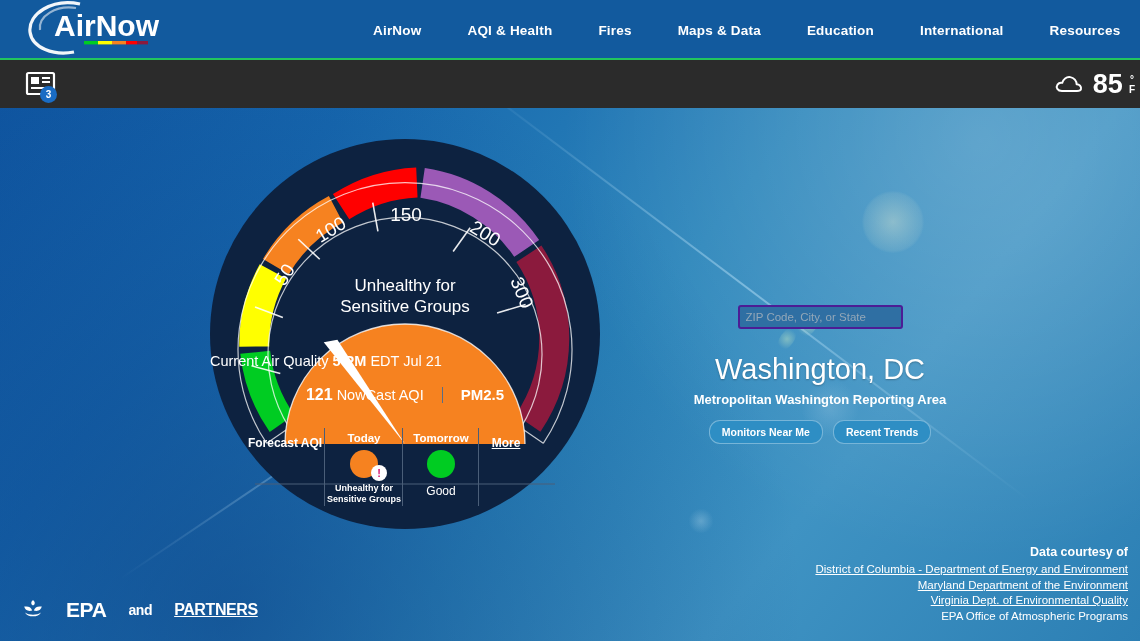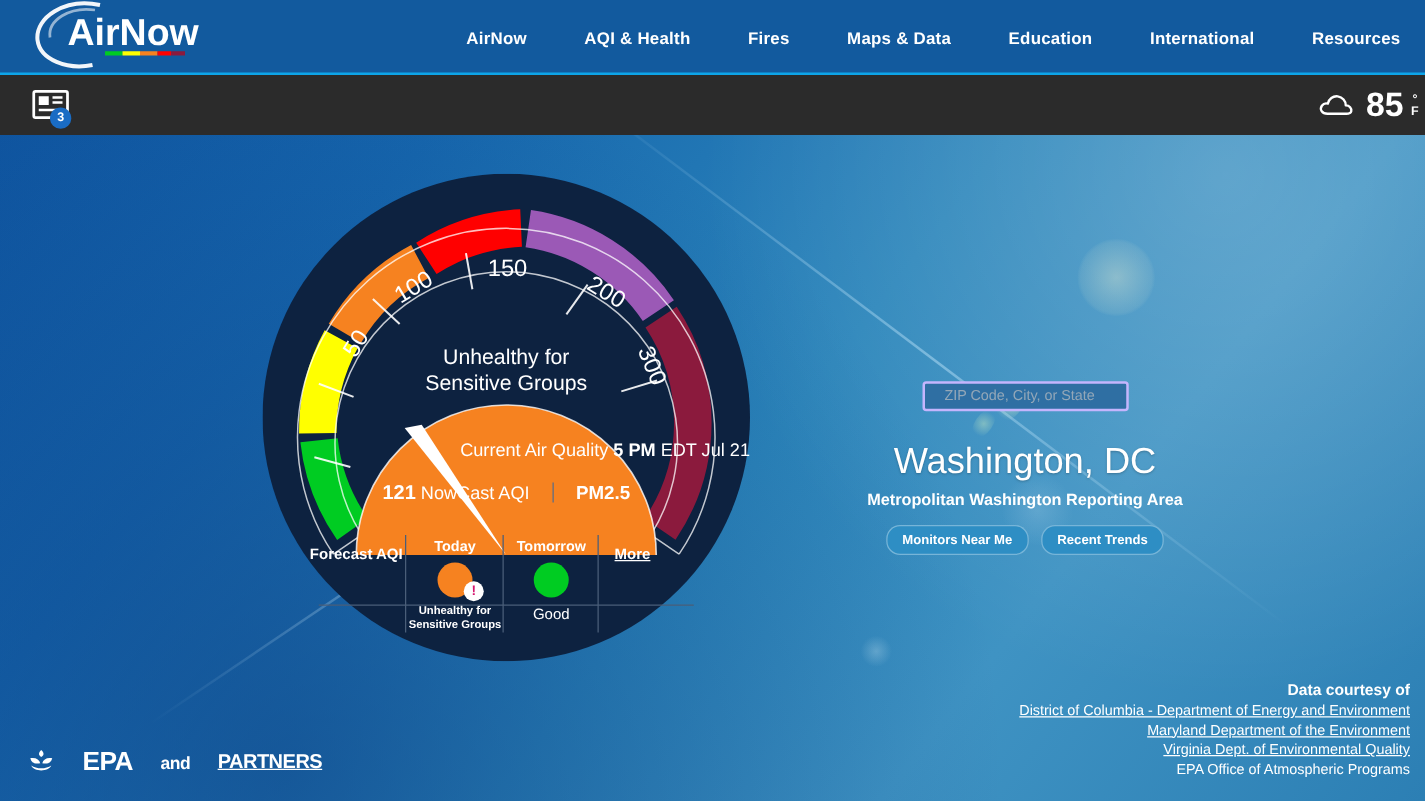--- a/index.html
+++ b/index.html
@@ -7,21 +7,21 @@
     width: 1140px; height: 641px;
     overflow: hidden;
     font-family: "Liberation Sans", sans-serif;
   }
   #app { position: relative; width: 1140px; height: 641px; }
 
   
   .topbar {
     position: absolute; left:0; top:0; width:1140px; height:60px;
     background:#125a9e;
-    border-bottom:2px solid #0ea5e9;
+    border-bottom:2px solid #22c55e;
     padding-left:48px;
   }
   .logo { position:absolute; left:18px; top:-4px; width:150px; height:64px; }
   .nav { position:absolute; left:350px; top:0; height:60px;
          display:flex; align-items:center; gap:0px; }
   .nav-item {
     color:#ffffff; font-size:13.5px; font-weight:bold;
     padding:0 23px; white-space:nowrap; letter-spacing:.2px;
     cursor:pointer; text-decoration:none;
   }
@@ -79,21 +79,21 @@
           background:radial-gradient(circle, rgba(210,235,245,.28) 0%, rgba(210,235,245,0) 68%); }
 
   
   .gauge-wrap { position:absolute; left:210px; top:139px; width:390px; height:390px; }
   .gauge-svg { position:absolute; left:0; top:0; }
   .gauge-center-text {
     position:absolute; left:0; top:136px; width:390px;
     text-align:center; color:#ffffff; font-size:17px; line-height:21px;
     pointer-events:none;
   }
-  .gauge-line1 { position:absolute; left:0; top:214px; width:390px; text-align:right;
+  .gauge-line1 { position:absolute; left:0; top:214px; width:390px; text-align:left;
                  color:#fff; font-size:14.5px; }
   .gauge-line1 b { font-weight:bold; }
   .gauge-line2 { position:absolute; left:0; top:247px; width:390px; text-align:center;
                  color:#fff; font-size:14.5px; }
   .gauge-line2 .aqi-num { font-weight:bold; font-size:16px; }
   .gauge-line2 .sep { display:inline-block; width:1px; height:16px; background:#5a6d86;
                       margin:0 14px -3px 14px; }
   .gauge-line2 .param { font-weight:bold; font-size:15px; }
 
   
@@ -117,23 +117,22 @@
     justify-content:center; color:#d6166e; font-size:11px; font-weight:bold;
     line-height:11px;
   }
   .fc-more { font-size:12px; font-weight:bold; text-decoration:underline;
              padding-top:4px; cursor:pointer; color:#fff; }
 
   
   .loc-panel { position:absolute; left:660px; top:305px; width:320px; text-align:center; }
   .search-box {
     display:inline-flex; align-items:center; width:165px; height:24px;
-    background:#2f6fa3; border:2px solid #c4b5fd; border-radius:3px;
+    background:#2f6fa3; border:2px solid #4c1d95; border-radius:3px;
     overflow:hidden;
-    padding-left:10px;
   }
   .search-input {
     flex:1; height:100%; border:none; outline:none; background:transparent;
     color:#b9c6d2; font-size:11.5px; font-family:"Liberation Sans", sans-serif;
     padding:0 4px 0 6px;
   }
   .search-input::placeholder { color:#93a7b8; }
   .city { color:#ffffff; font-size:29px; font-weight:normal; margin-top:24px;
           text-shadow:0 1px 2px rgba(0,0,0,.25); }
   .region { color:#ffffff; font-size:13px; font-weight:bold; margin-top:6px; }

